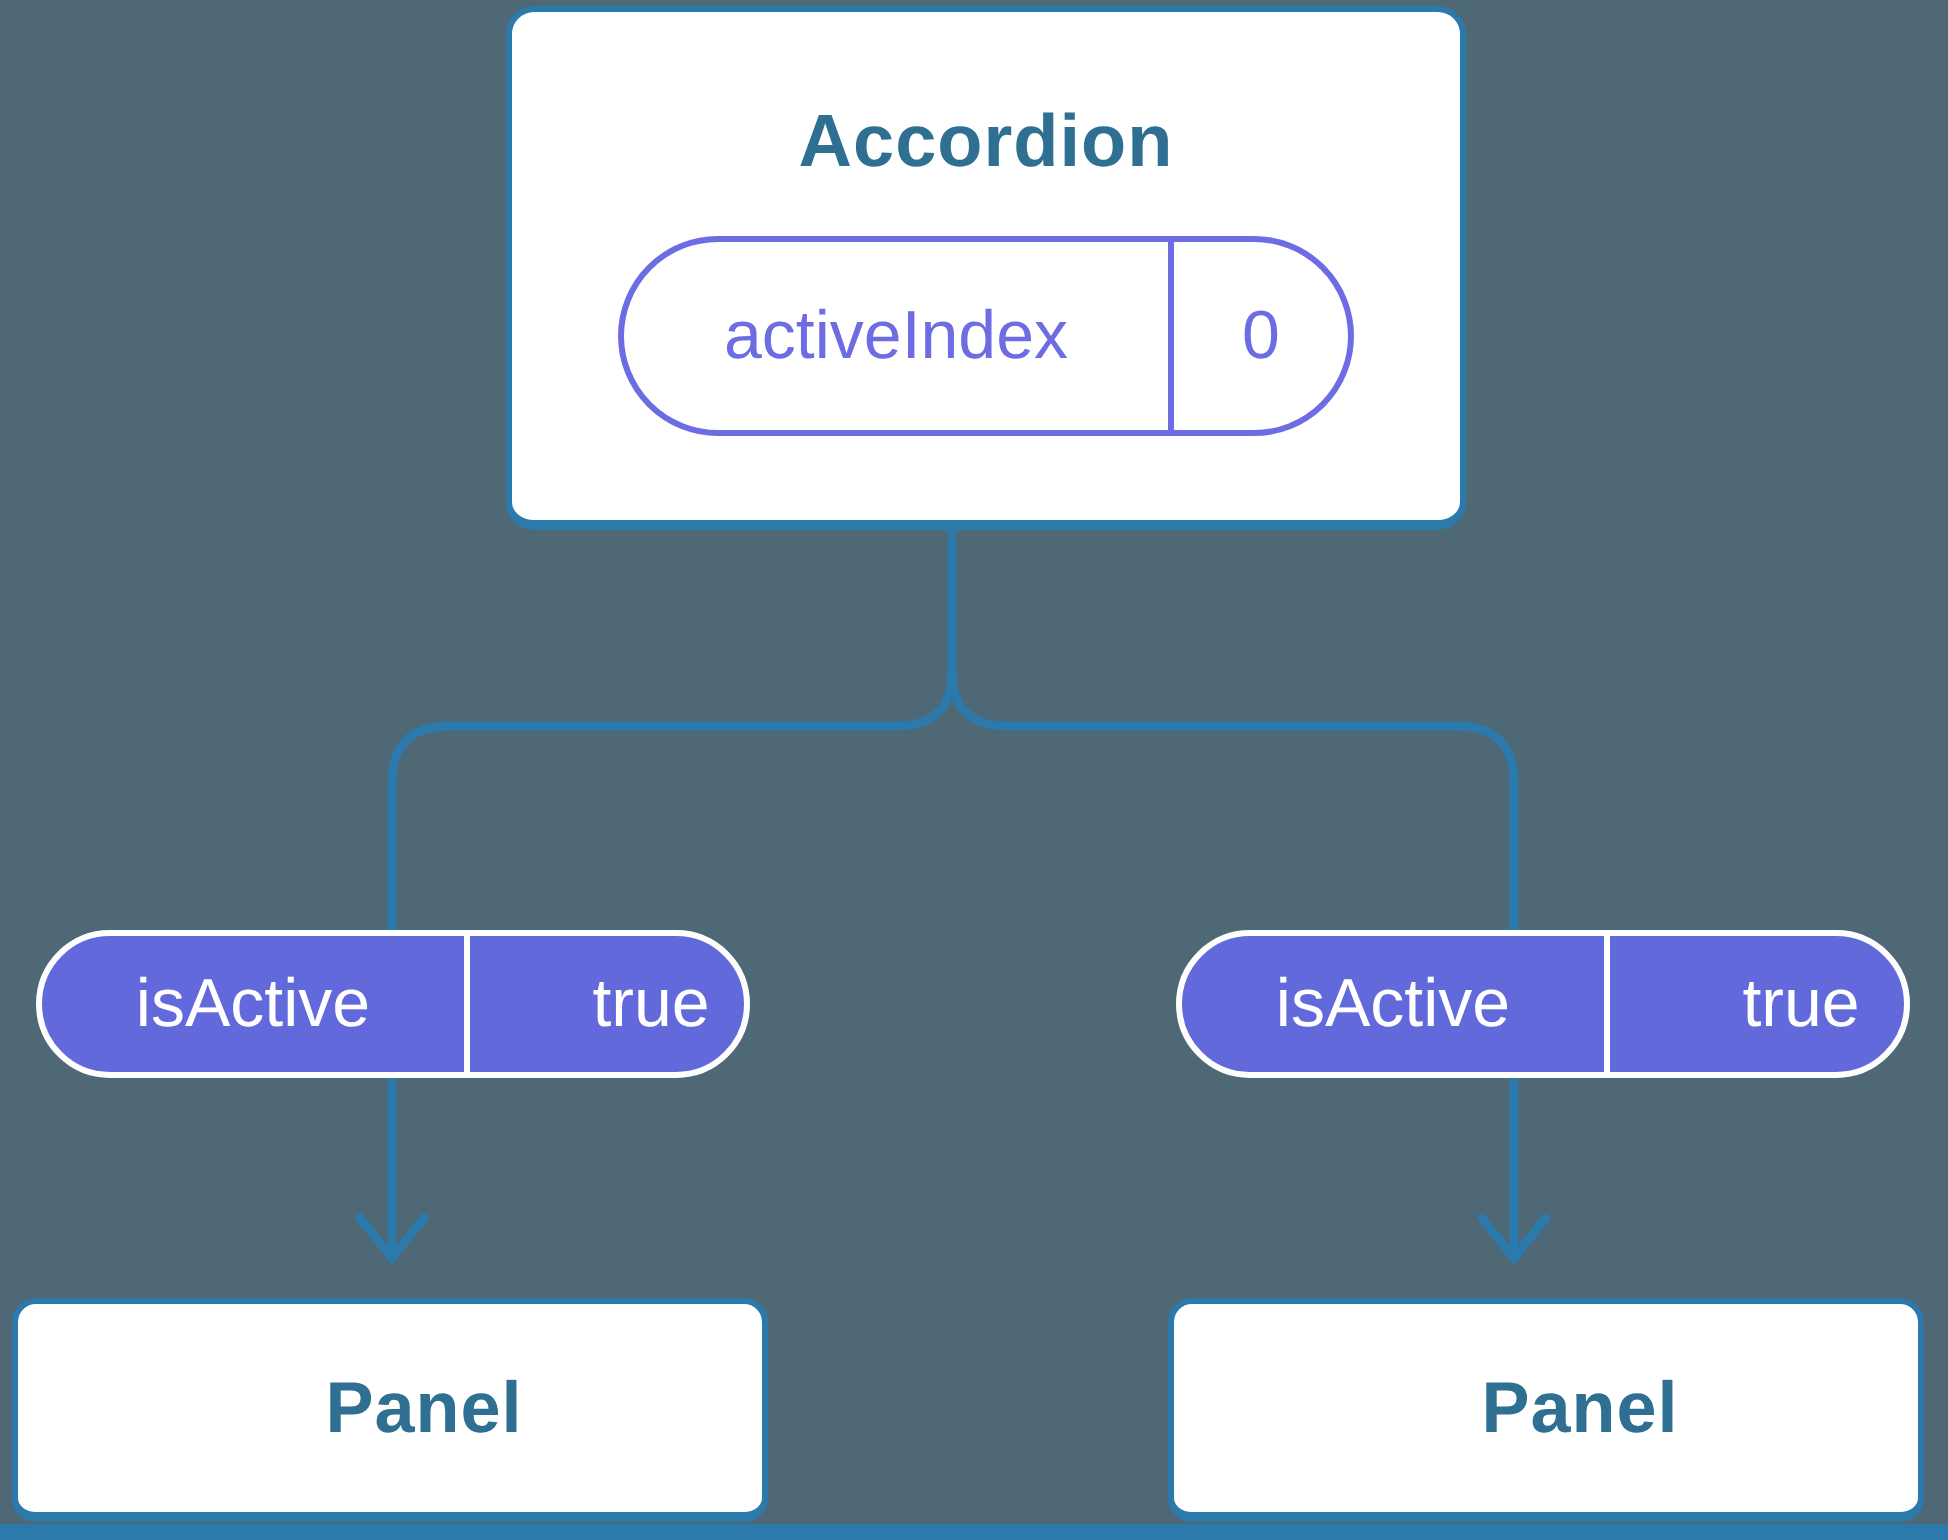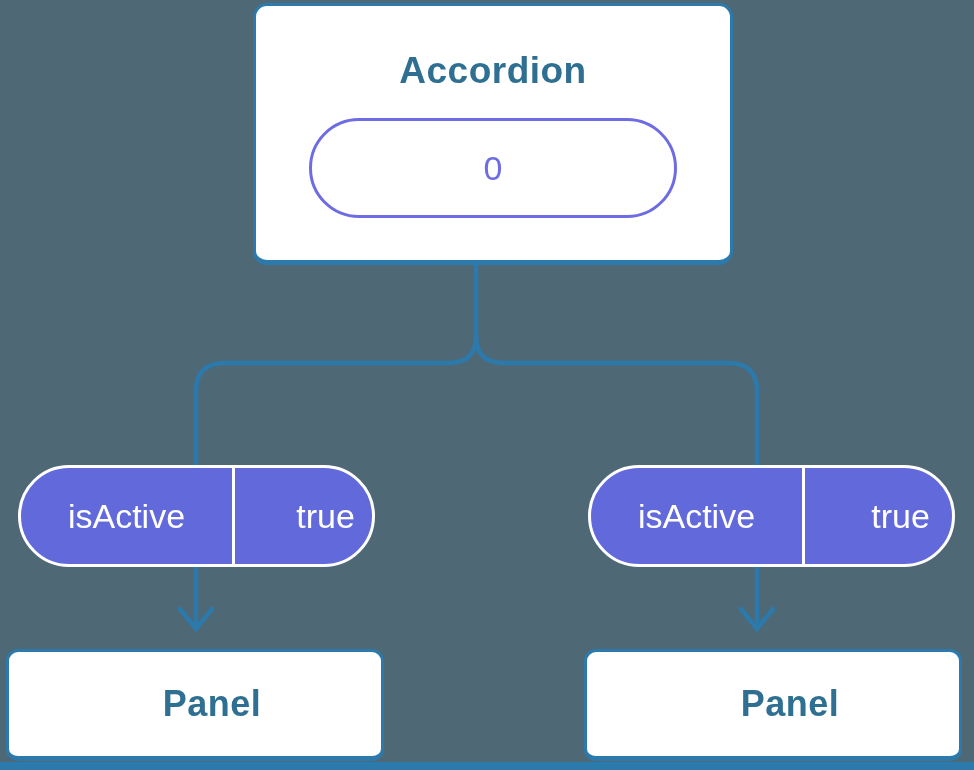--- a/index.html
+++ b/index.html
@@ -62,21 +62,21 @@
   .state-pill .name-cell {
     flex: 0 0 272px;
     border-right: 3px solid #6E6CE2;
   }
   .state-pill .value-cell { flex: 1; }
 
   
   .prop-pill {
     position: absolute;
     top: 465px;
-    height: 102px;
+    height: 74px;
     box-sizing: border-box;
     background: #626ADB;
     border: 3px solid #FFFFFF;
     border-radius: 51px;
     display: flex;
     overflow: hidden;
   }
   .prop-pill.left-pill  { left: 18px;  width: 357px; }
   .prop-pill.right-pill { left: 588px; width: 367px; }
   .prop-pill .cell {
@@ -131,20 +131,21 @@
     <path d="M476 264 L476 338" fill="none" stroke="#2C7AAB" stroke-width="4.5"></path>
     <path d="M476 336 Q476 363 448 363 L225 363 Q196 363 196 391 L196 628" fill="none" stroke="#2C7AAB" stroke-width="4.5"></path>
     <path d="M476 336 Q476 363 504 363 L728 363 Q757 363 757 391 L757 628" fill="none" stroke="#2C7AAB" stroke-width="4.5"></path>
     <path d="M180 609 L196 629 L212 609" fill="none" stroke="#2C7AAB" stroke-width="4.5" stroke-linecap="round" stroke-linejoin="miter"></path>
     <path d="M741 609 L757 629 L773 609" fill="none" stroke="#2C7AAB" stroke-width="4.5" stroke-linecap="round" stroke-linejoin="miter"></path>
   </svg>
 
   <div class="accordion-card">
     <div class="accordion-title">Accordion</div>
     <div class="state-pill">
+      <div class="cell name-cell">activeIndex</div>
       <div class="cell value-cell">0</div>
     </div>
   </div>
 
   <div class="prop-pill left-pill">
     <div class="cell name-cell">isActive</div>
     <div class="cell value-cell">true</div>
   </div>
 
   <div class="prop-pill right-pill">

